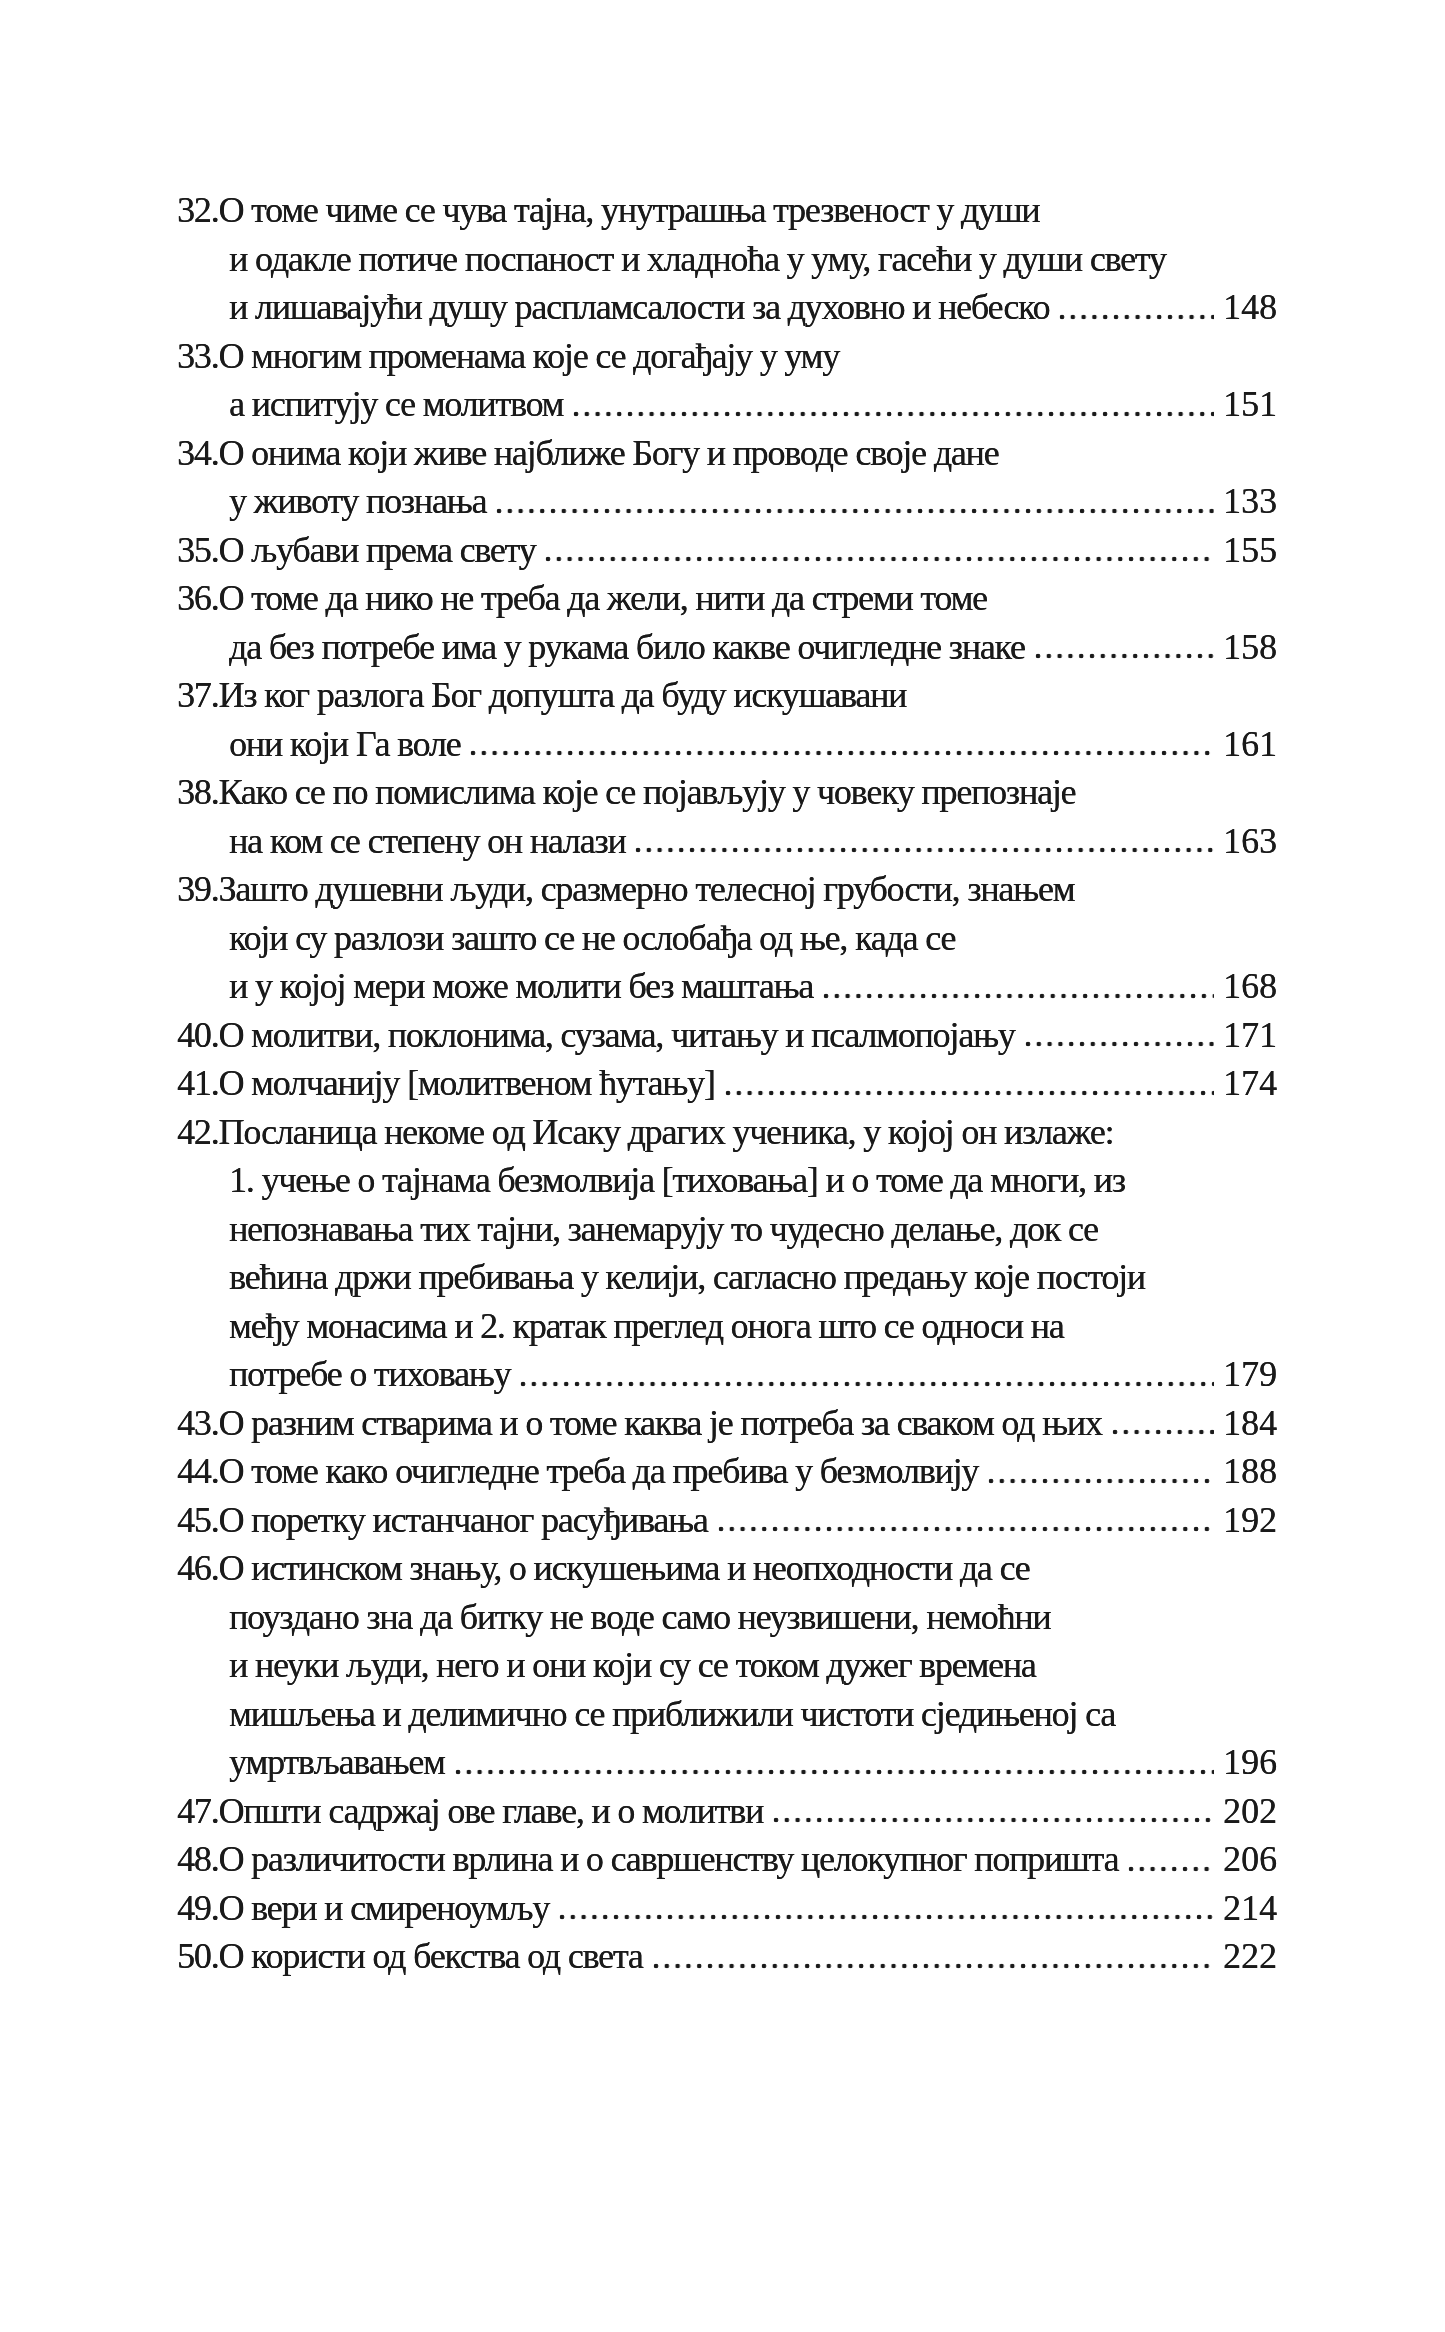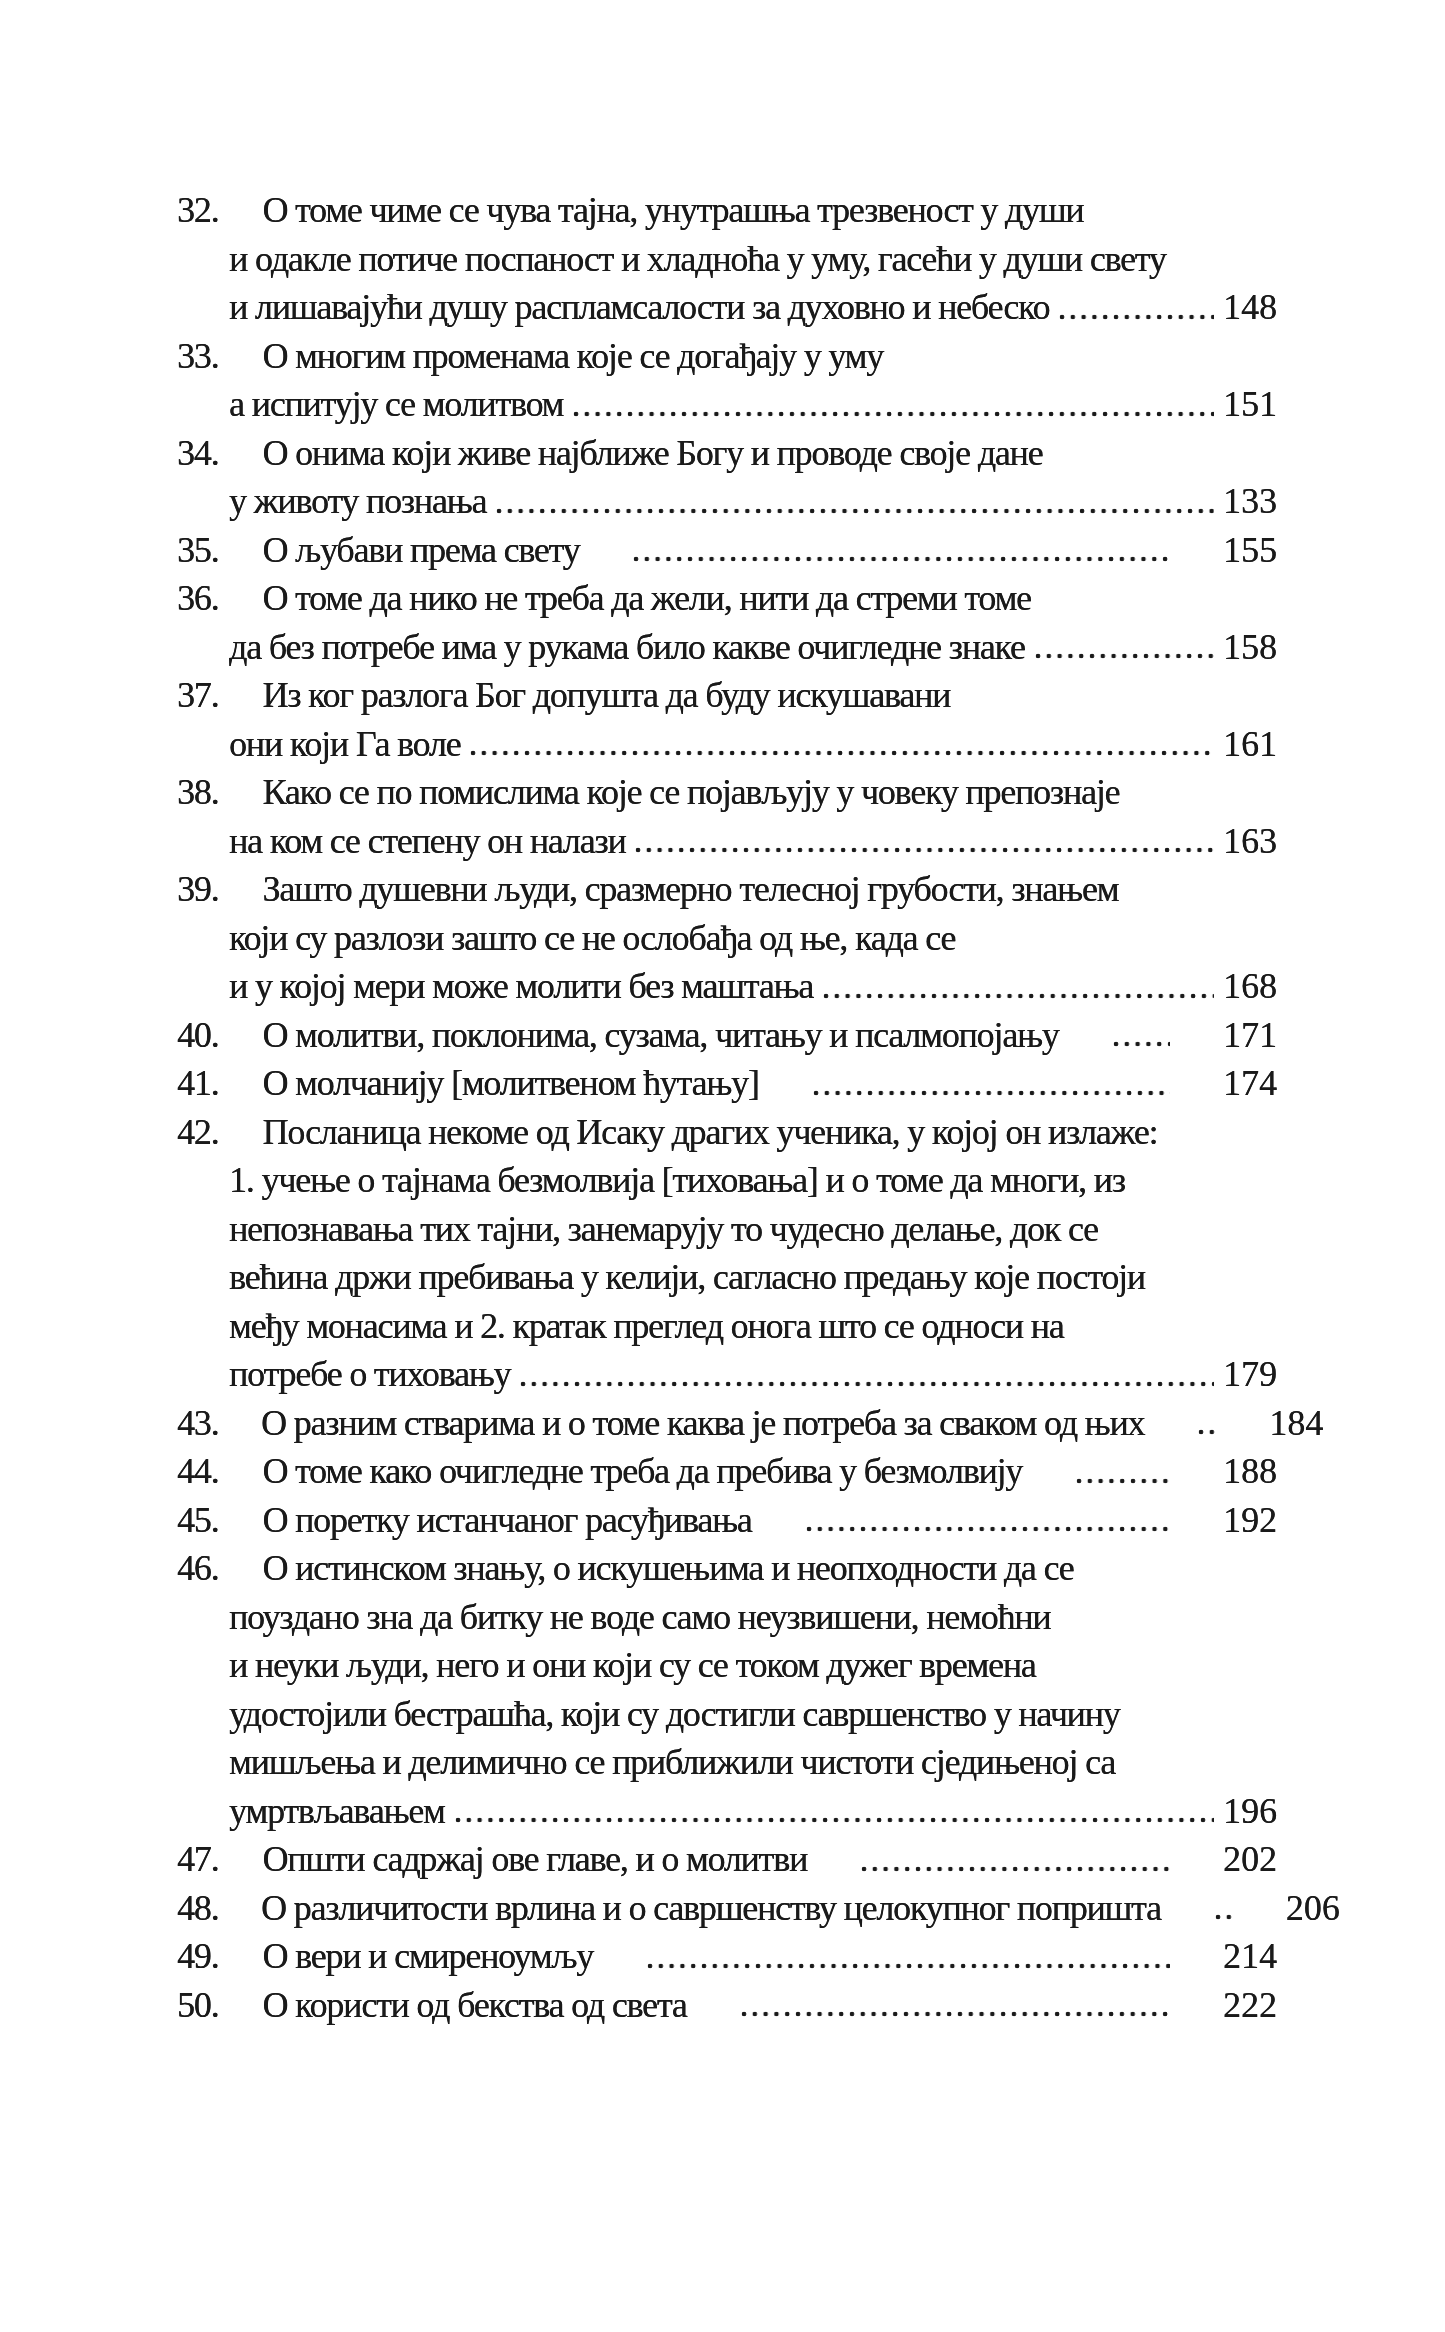--- a/index.html
+++ b/index.html
@@ -29,21 +29,20 @@
     display:flex;
     font-size:36px;
     line-height:48.5px;
     letter-spacing:-1.2px;
     white-space:nowrap;
     padding-left:52px;
     text-shadow:0.3px 0 0 currentColor; 
   }
   .line.first{
     padding-left:0;
-    gap:44px;
   }
   .num{
     display:inline-block;
     min-width:40px;
   }
   .titletext{
     display:inline-block;
   }
   .dots{
     flex:1 1 auto;
@@ -224,23 +223,20 @@
           <span class="num">46.</span>
           <span class="titletext">О истинском знању, о искушењима и неопходности да се</span>
         </div>
         <div class="line">
           <span class="titletext">поуздано зна да битку не воде само неузвишени, немоћни</span>
         </div>
         <div class="line">
           <span class="titletext">и неуки људи, него и они који су се током дужег времена</span>
         </div>
         <div class="line">
-          <span class="titletext">удостојили бестрашћа, који су достигли савршенство у начину</span>
-        </div>
-        <div class="line">
           <span class="titletext">мишљења и делимично се приближили чистоти сједињеној са</span>
         </div>
         <div class="line">
           <span class="titletext">умртвљавањем</span>
           <span class="dots"></span>
           <span class="pagenum">196</span>
         </div>
       </div>
       <div class="entry">
         <div class="line first">

